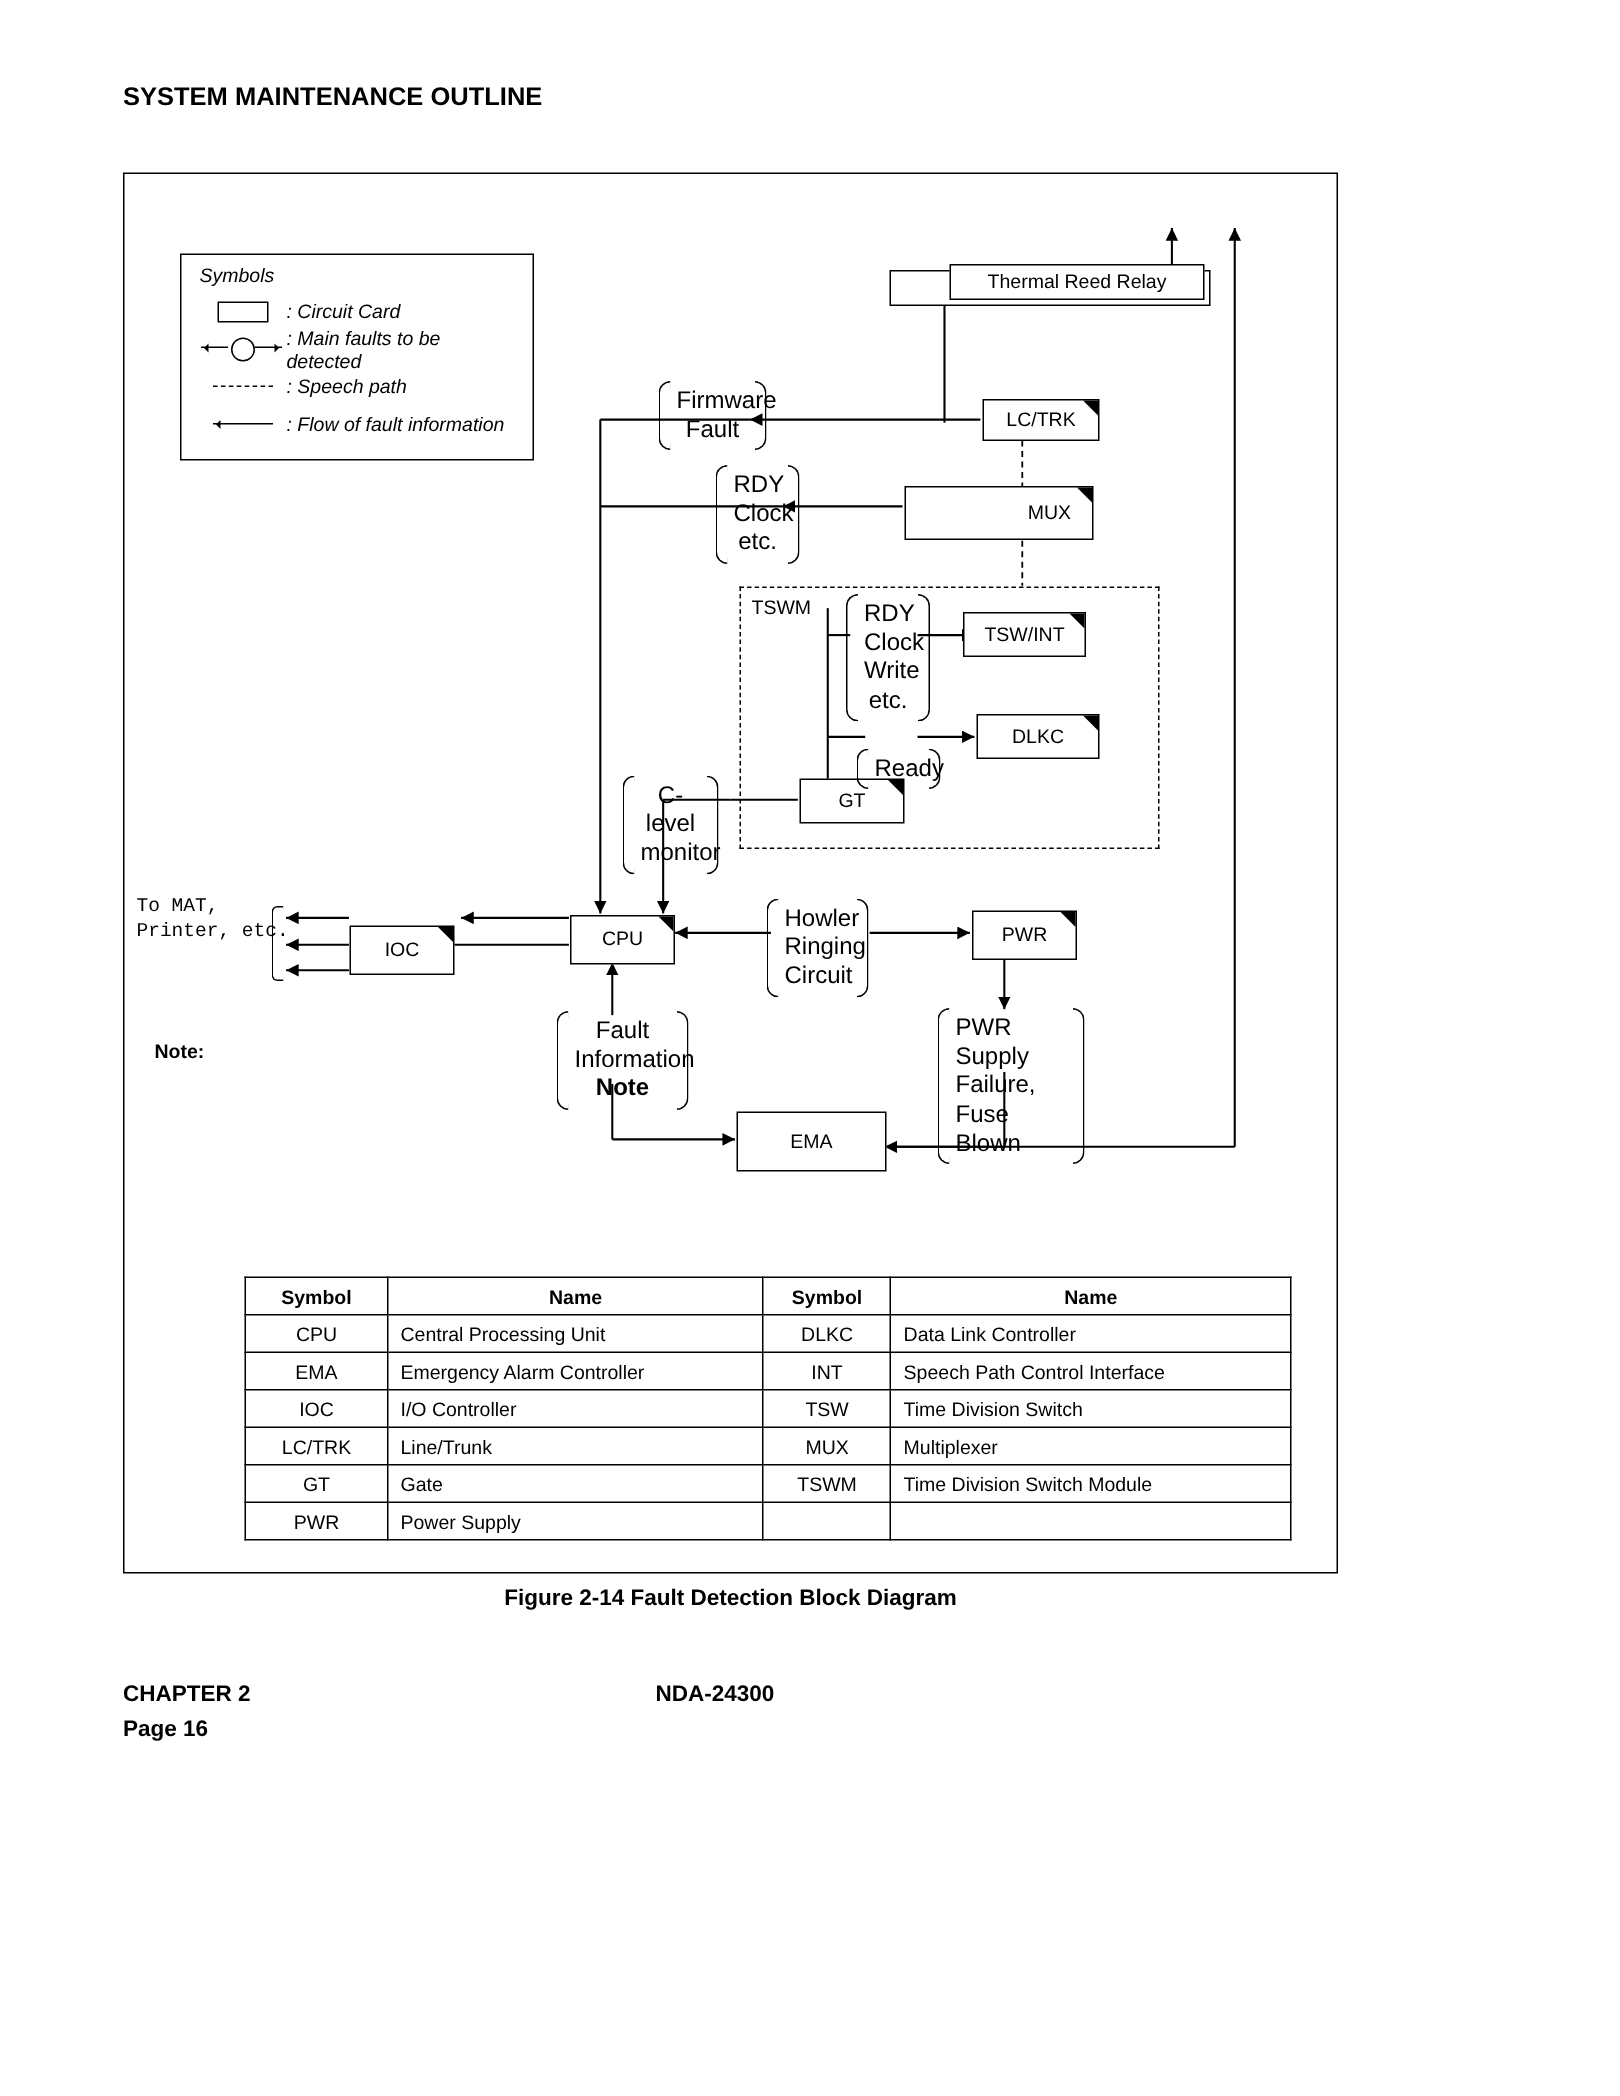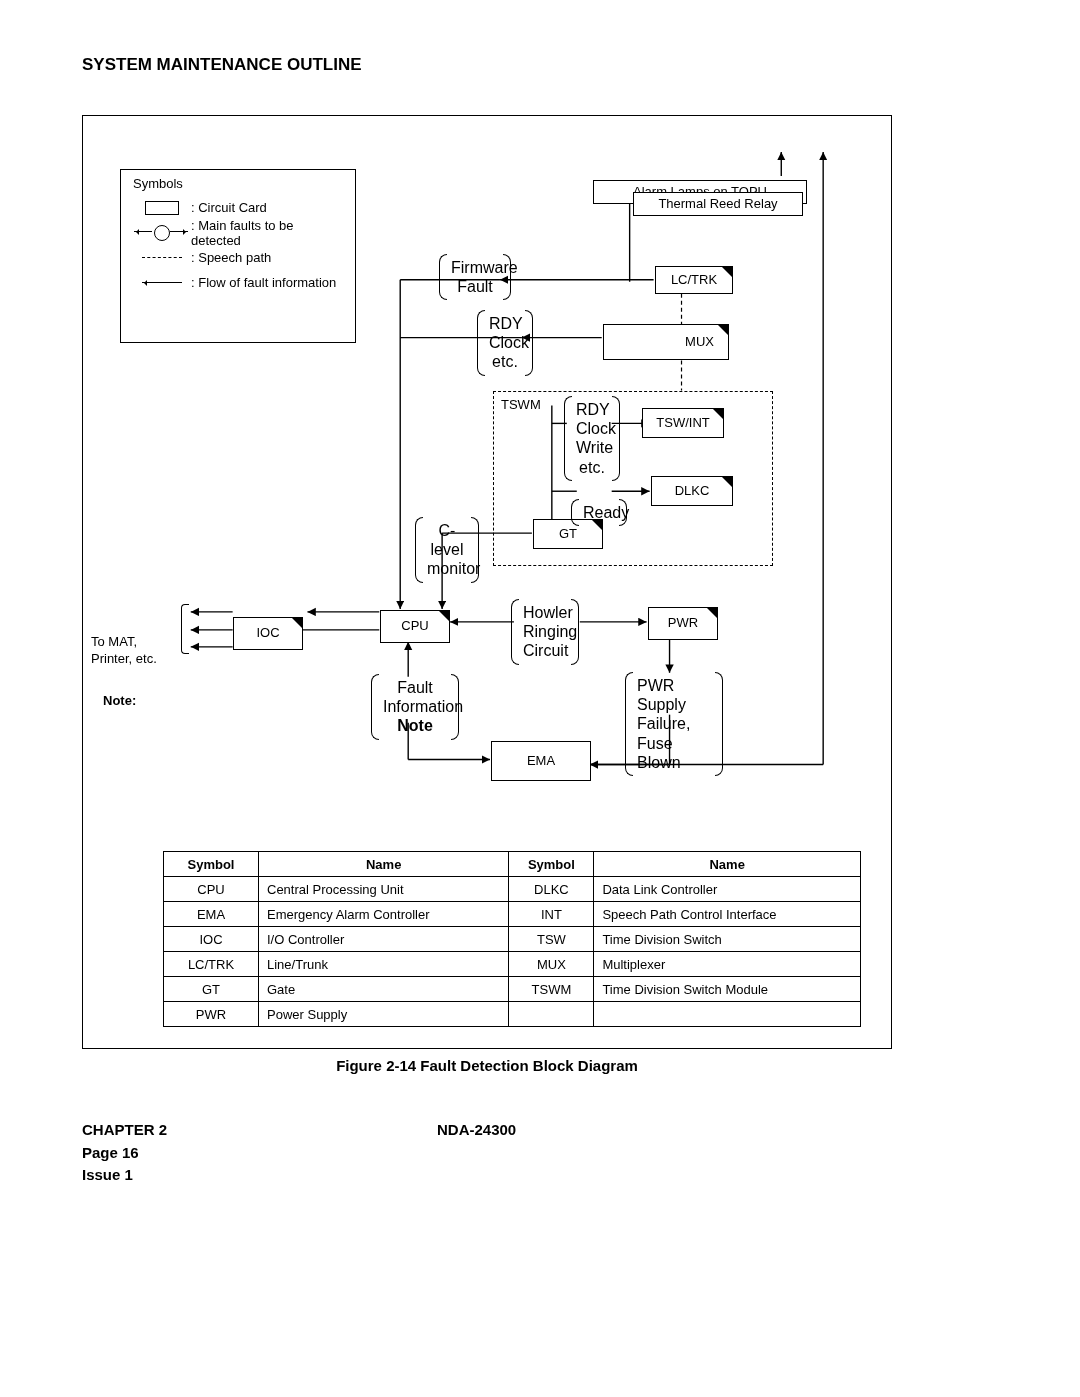--- a/index.html
+++ b/index.html
@@ -45,24 +45,25 @@
   .footer .left { width: 355px; }
   .footer .mid { }
   .footer .line { line-height: 1.5; }
 
   
   .legend {
     position: absolute;
     left: 37px;
     top: 53px;
     width: 236px;
-    height: 174px;
+    height: 138px;
     border: 1.5px solid #000;
     padding: 6px 8px 4px 12px;
     font-size: 13px;
+    font-style: italic;
   }
   .legend .title { margin-bottom: 4px; }
   .legend-row { display: flex; align-items: center; height: 25px; }
   .legend-sym { width: 58px; display: flex; align-items: center; justify-content: center; }
   .sym-rect { width: 34px; height: 14px; border: 1.5px solid #000; }
   .sym-circle-arrows { position: relative; width: 52px; height: 16px; }
   .sym-circle-arrows .circ { width: 16px; height: 16px; border: 1px solid #000; border-radius: 50%; position: absolute; left: 18px; top: 0; }
   .sym-circle-arrows .arr-l { position: absolute; left: -2px; top: 6px; width: 18px; border-top: 1px solid #000; }
   .sym-circle-arrows .arr-l:before { content:""; position:absolute; left:-1px; top:-3px; border:3px solid transparent; border-right-color:#000; }
   .sym-circle-arrows .arr-r { position: absolute; left: 34px; top: 6px; width: 18px; border-top: 1px solid #000; }
@@ -245,21 +246,21 @@
       </div>
       <div class="legend-row">
         <div class="legend-sym">
             <div class="sym-arrow-left"></div>
           </div>
         <div>: Flow of fault information</div>
       </div>
     </div>
 
     <div class="node" style="left:510px; top:20px; width:214px; height:24px;margin-top:44px;">Alarm Lamps on TOPU</div>
-    <div class="node" style="left:550px; top:60px; width:170px; height:24px;margin-top:16px;">Thermal Reed Relay</div>
+    <div class="node" style="left:550px; top:60px; width:170px; height:24px;">Thermal Reed Relay</div>
 
     <div class="node card" style="left:572px; top:150px; width:78px; height:28px;">LC/TRK</div>
     <div class="node card" style="left:520px; top:208px; width:126px; height:36px; justify-content:flex-end; padding-right:14px;">MUX</div>
 
     <div class="dashed-region" style="left:410px; top:275px; width:280px; height:175px;"></div>
     <div class="label-abs" style="left:418px; top:281px;">TSWM</div>
 
     <div class="node card" style="left:559px; top:292px; width:82px; height:30px;">TSW/INT</div>
     <div class="node card" style="left:568px; top:360px; width:82px; height:30px;">DLKC</div>
     <div class="node card" style="left:450px; top:403px; width:70px; height:30px;">GT</div>
@@ -316,21 +317,21 @@
     </div>
     <div class="bubble" style="left:548px; top:558px; width:86px; text-align:left;">
       <span class="paren-l"></span>
         <div class="inner" style="white-space:pre-line;">PWR Supply
 Failure,
 Fuse Blown</div>
         <span class="paren-r"></span>
     </div>
 
     <div class="bracket" style="left:98px; top:488px; width:8px; height:50px; border-radius:4px 0 0 4px;"></div>
-    <div class="label-abs" style="left:8px; top:518px; white-space:pre-line; font-size:13px;">To MAT,
+    <div class="label-abs" style="left:8px; top:480px; white-space:pre-line; font-size:13px;font-family:Liberation Mono, monospace;">To MAT,
 Printer, etc.</div>
 
     <div class="label-abs" style="left:20px; top:577px;">
       <span class="note-lbl">Note:</span>
     </div>
 
     <table class="symtab">
       <thead>
         <tr>
           <th class="sym-col">Symbol</th>
@@ -380,19 +381,18 @@
     </table>
 
   </div>
 
   <div class="caption">Figure 2-14   Fault Detection Block Diagram</div>
 
   <div class="footer">
     <div class="left">
       <div class="line">CHAPTER 2</div>
       <div class="line">Page 16</div>
-      <div class="line">Issue 1</div>
     </div>
     <div class="mid">
       <div class="line">NDA-24300</div>
     </div>
   </div>
 </div>
 
 </body></html>

